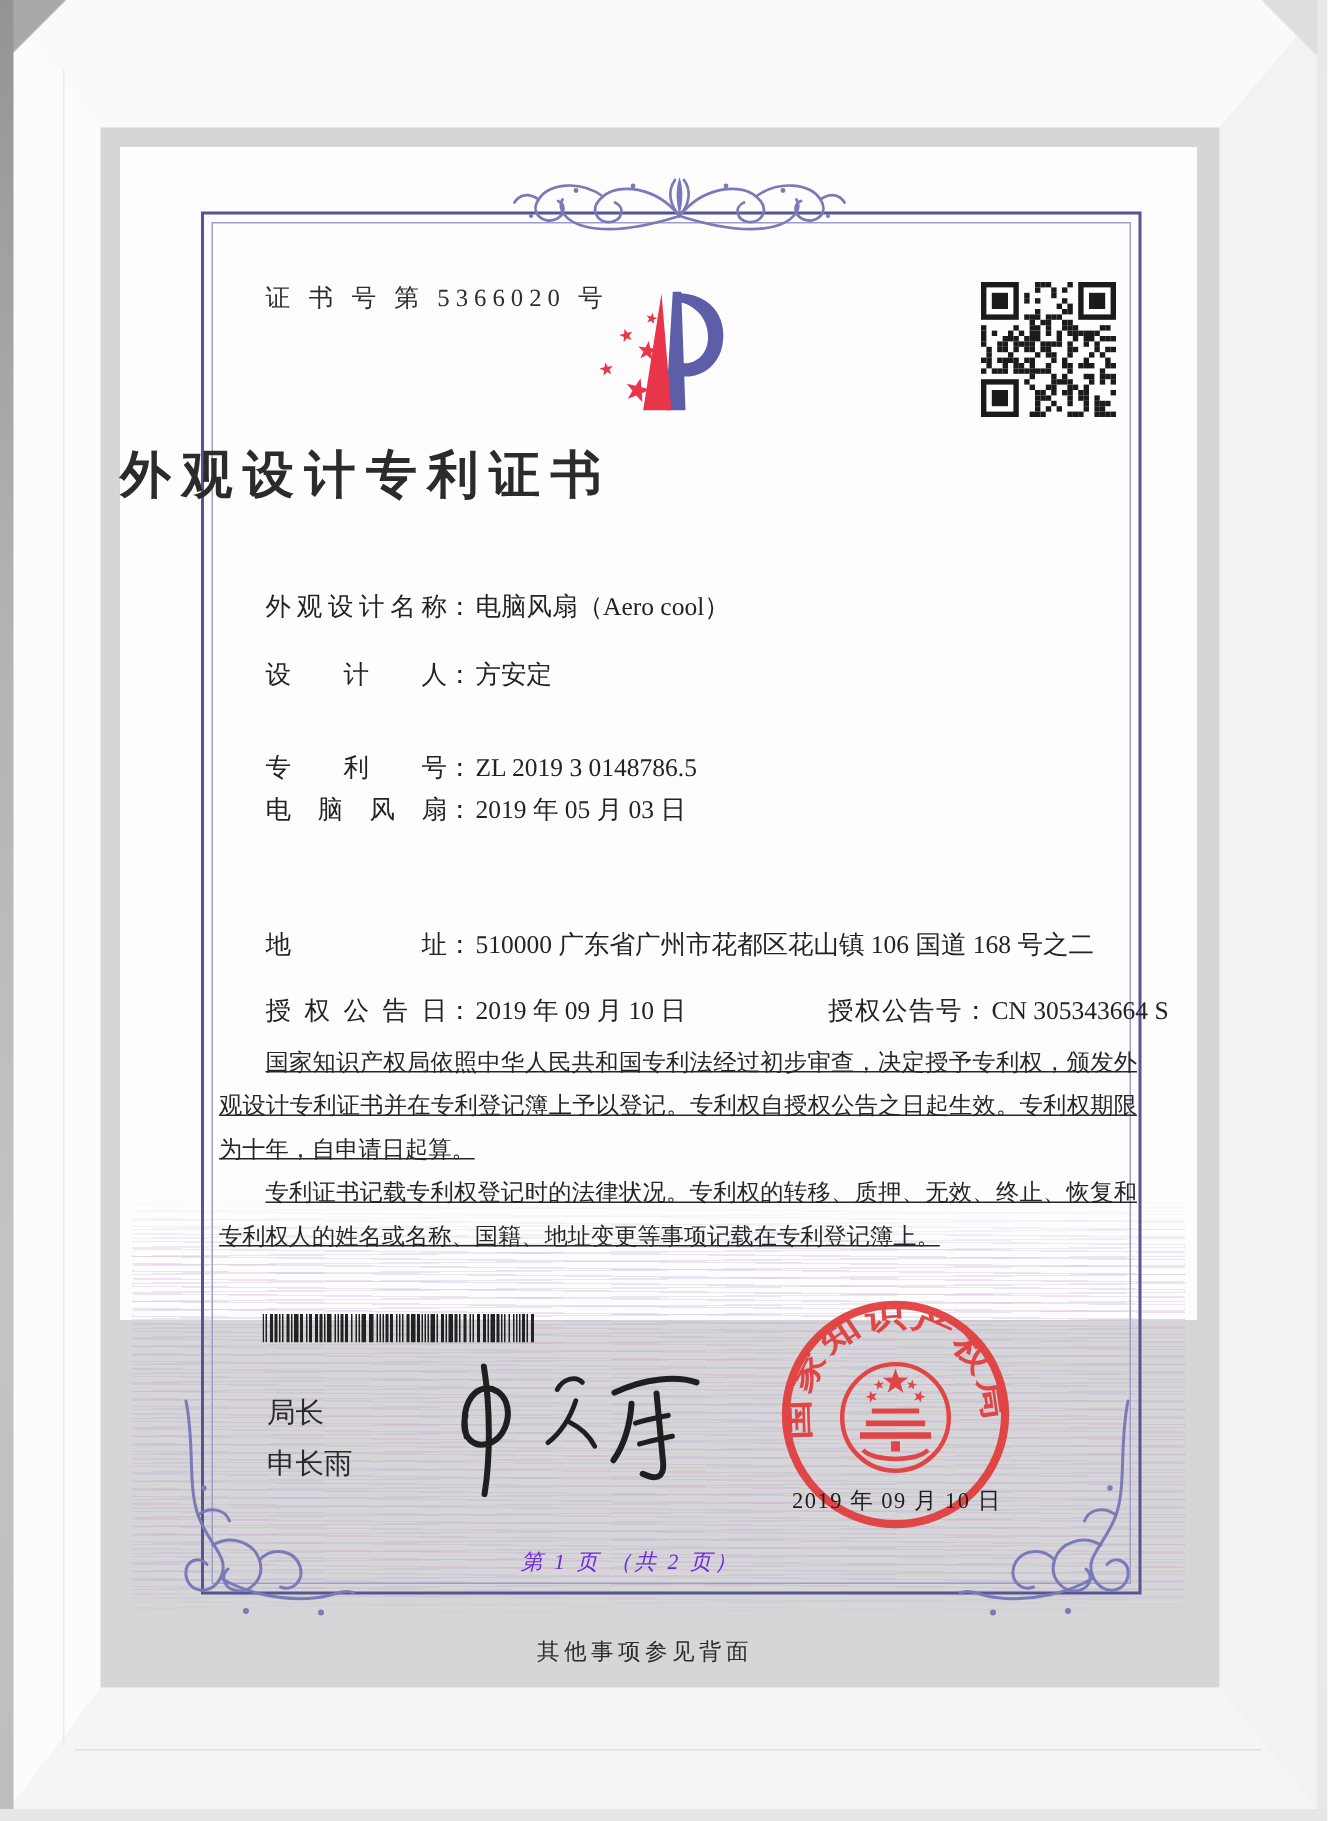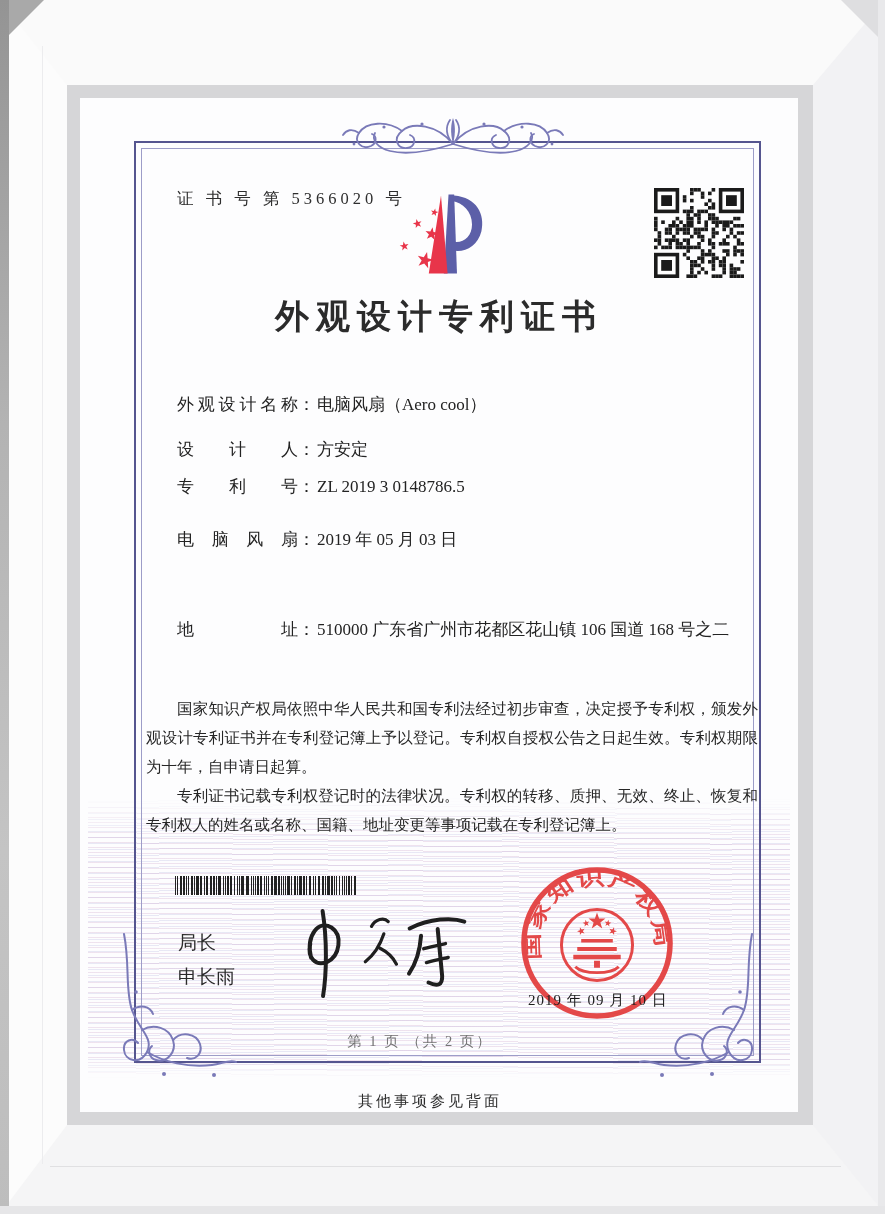--- a/index.html
+++ b/index.html
@@ -15,21 +15,21 @@
   .edge-right{position:absolute;right:0;top:0;bottom:0;width:7px;background:#e9e9eb;}
   .edge-bottom{position:absolute;left:0;right:0;bottom:0;height:8px;background:#e6e6e8;}
   .corner-tl{position:absolute;left:0;top:0;width:44px;height:44px;
     background:linear-gradient(135deg,#a9a9a9 0 49%,rgba(0,0,0,0) 51%);}
   .corner-tr{position:absolute;right:0;top:0;width:44px;height:44px;
     background:linear-gradient(225deg,#dedee0 0 49%,rgba(0,0,0,0) 51%);}
   .lip-b{position:absolute;left:50px;right:44px;bottom:47px;height:1px;background:#e0e0e2;}
   .lip-l{position:absolute;left:42px;top:46px;bottom:50px;width:1px;background:#ececee;}
 
   .mat{position:absolute;left:67px;top:85px;width:746px;height:1040px;background:#d6d6d8;}
-  .paper{position:absolute;left:80px;top:98px;width:718px;height:1014px;background:#fdfdfe;}
+  .paper{position:absolute;left:80px;top:98px;width:718px;height:782px;background:#fdfdfe;}
 
   
   .b-outer{position:absolute;left:54px;top:43px;width:627px;height:922px;
     border:2px solid #55558f;box-sizing:border-box;}
   .b-inner{position:absolute;left:61px;top:50px;width:613px;height:908px;
     border:1px solid #9d9dc8;box-sizing:border-box;}
 
   .guilloche{position:absolute;left:8px;top:700px;width:702px;height:280px;
     background:
       repeating-linear-gradient(0.6deg, rgba(204,160,200,.28) 0 1px, rgba(0,0,0,0) 1px 5px),
@@ -38,43 +38,43 @@
     mask-image:linear-gradient(180deg,transparent 0,#000 40px,#000 calc(100% - 20px),transparent);}
 
   .flourish-top{position:absolute;left:262px;top:16px;width:222px;height:48px;}
   .flourish-bl{position:absolute;left:36px;top:834px;width:122px;height:150px;}
   .flourish-br{position:absolute;left:558px;top:834px;width:122px;height:150px;transform:scaleX(-1);}
 
   
   .certno{position:absolute;left:97px;top:90px;font-size:16.5px;color:#2e2e2e;letter-spacing:4px;white-space:nowrap;}
   .logo{position:absolute;left:314px;top:88px;width:94px;height:96px;}
   .qr{position:absolute;left:573px;top:90px;width:92px;height:90px;}
-  .title{position:absolute;left:0;top:196px;width:100%;text-align:center;
+  .title{position:absolute;left:0;top:196px;width:100%;
     font-size:34px;font-weight:bold;color:#2b2b2b;letter-spacing:7px;}
 
   .row{position:absolute;left:97px;font-size:17px;color:#232323;white-space:nowrap;}
   .row .lbl{display:inline-block;width:121px;text-align:justify;text-align-last:justify;font-family:Liberation Serif, serif;}
   .row .sep{margin:0 2px 0 0;}
   .pair2{position:absolute;left:375px;top:0;}
   .pair2 .lbl2{letter-spacing:1px;}
 
   .paras{position:absolute;left:66px;top:596px;width:612px;font-size:15.5px;
-    line-height:29px;color:#262626;text-align:justify;}
+    line-height:29px;color:#262626;text-align:justify;text-decoration:underline;}
   .paras p{margin:0;text-indent:2em;}
 
   .barcode{position:absolute;left:95px;top:778px;width:186px;height:19px;}
   .officer{position:absolute;left:98px;top:828px;font-size:19px;color:#2a2a2a;line-height:34px;}
   .signature{position:absolute;left:198px;top:798px;width:205px;height:100px;transform:rotate(-3deg);}
 
   .seal{position:absolute;left:438px;top:766px;width:158px;height:158px;opacity:.92;}
   .seal-date{position:absolute;left:448px;top:893px;width:160px;font-size:15px;color:#1d1d1d;
     letter-spacing:1px;white-space:nowrap;}
 
   .pagenote{position:absolute;left:0;top:934px;width:680px;text-align:center;
-    font-size:14.5px;color:#737373;letter-spacing:2px;}
+    font-size:14.5px;color:#6d28d9;letter-spacing:2px;font-style:italic;}
   .backnote{position:absolute;left:0;top:994px;width:700px;text-align:center;
     font-size:15px;color:#2c2c2c;letter-spacing:3px;}
 </style>
 </head>
 <body>
 
 <div class="photo">
 
   <div class="frame-bevel"></div>
   <div class="corner-tl"></div>
@@ -368,28 +368,34 @@
       </svg>
 
     <div class="title">外观设计专利证书</div>
 
     <div class="row" style="top:295px">
       <span class="lbl">外观设计名称</span><span class="sep">：</span><span>电脑风扇（Aero cool）</span>
     </div>
     <div class="row" style="top:340px">
       <span class="lbl">设计人</span><span class="sep">：</span><span>方安定</span>
     </div>
-    <div class="row" style="top:377px">
+    <div class="row" style="top:402px">
       <span class="lbl">专利号</span><span class="sep">：</span><span>ZL 2019 3 0148786.5</span>
     </div>
     <div class="row" style="top:430px">
       <span class="lbl">电脑风扇</span><span class="sep">：</span><span>2019 年 05 月 03 日</span>
     </div>
     <div class="row" style="top:520px">
       <span class="lbl">地址</span><span class="sep">：</span><span>510000 广东省广州市花都区花山镇 106 国道 168 号之二</span>
+    </div>
+    <div class="row" style="top:564px">
+      <span class="lbl">授权公告日</span><span class="sep">：</span><span>2019 年 09 月 10 日</span>
+      <span class="pair2">
+        <span class="lbl2">授权公告号</span><span class="sep">：</span><span>CN 305343664 S</span>
+      </span>
     </div>
 
     <div class="paras">
       <p>国家知识产权局依照中华人民共和国专利法经过初步审查，决定授予专利权，颁发外观设计专利证书并在专利登记簿上予以登记。专利权自授权公告之日起生效。专利权期限为十年，自申请日起算。</p>
       <p>专利证书记载专利权登记时的法律状况。专利权的转移、质押、无效、终止、恢复和专利权人的姓名或名称、国籍、地址变更等事项记载在专利登记簿上。</p>
     </div>
 
     <svg class="barcode" id="barcode" viewBox="0 0 186 19" preserveAspectRatio="none">
         <g fill="#222">
           <rect x="0" y="0" width="1" height="19"></rect>

